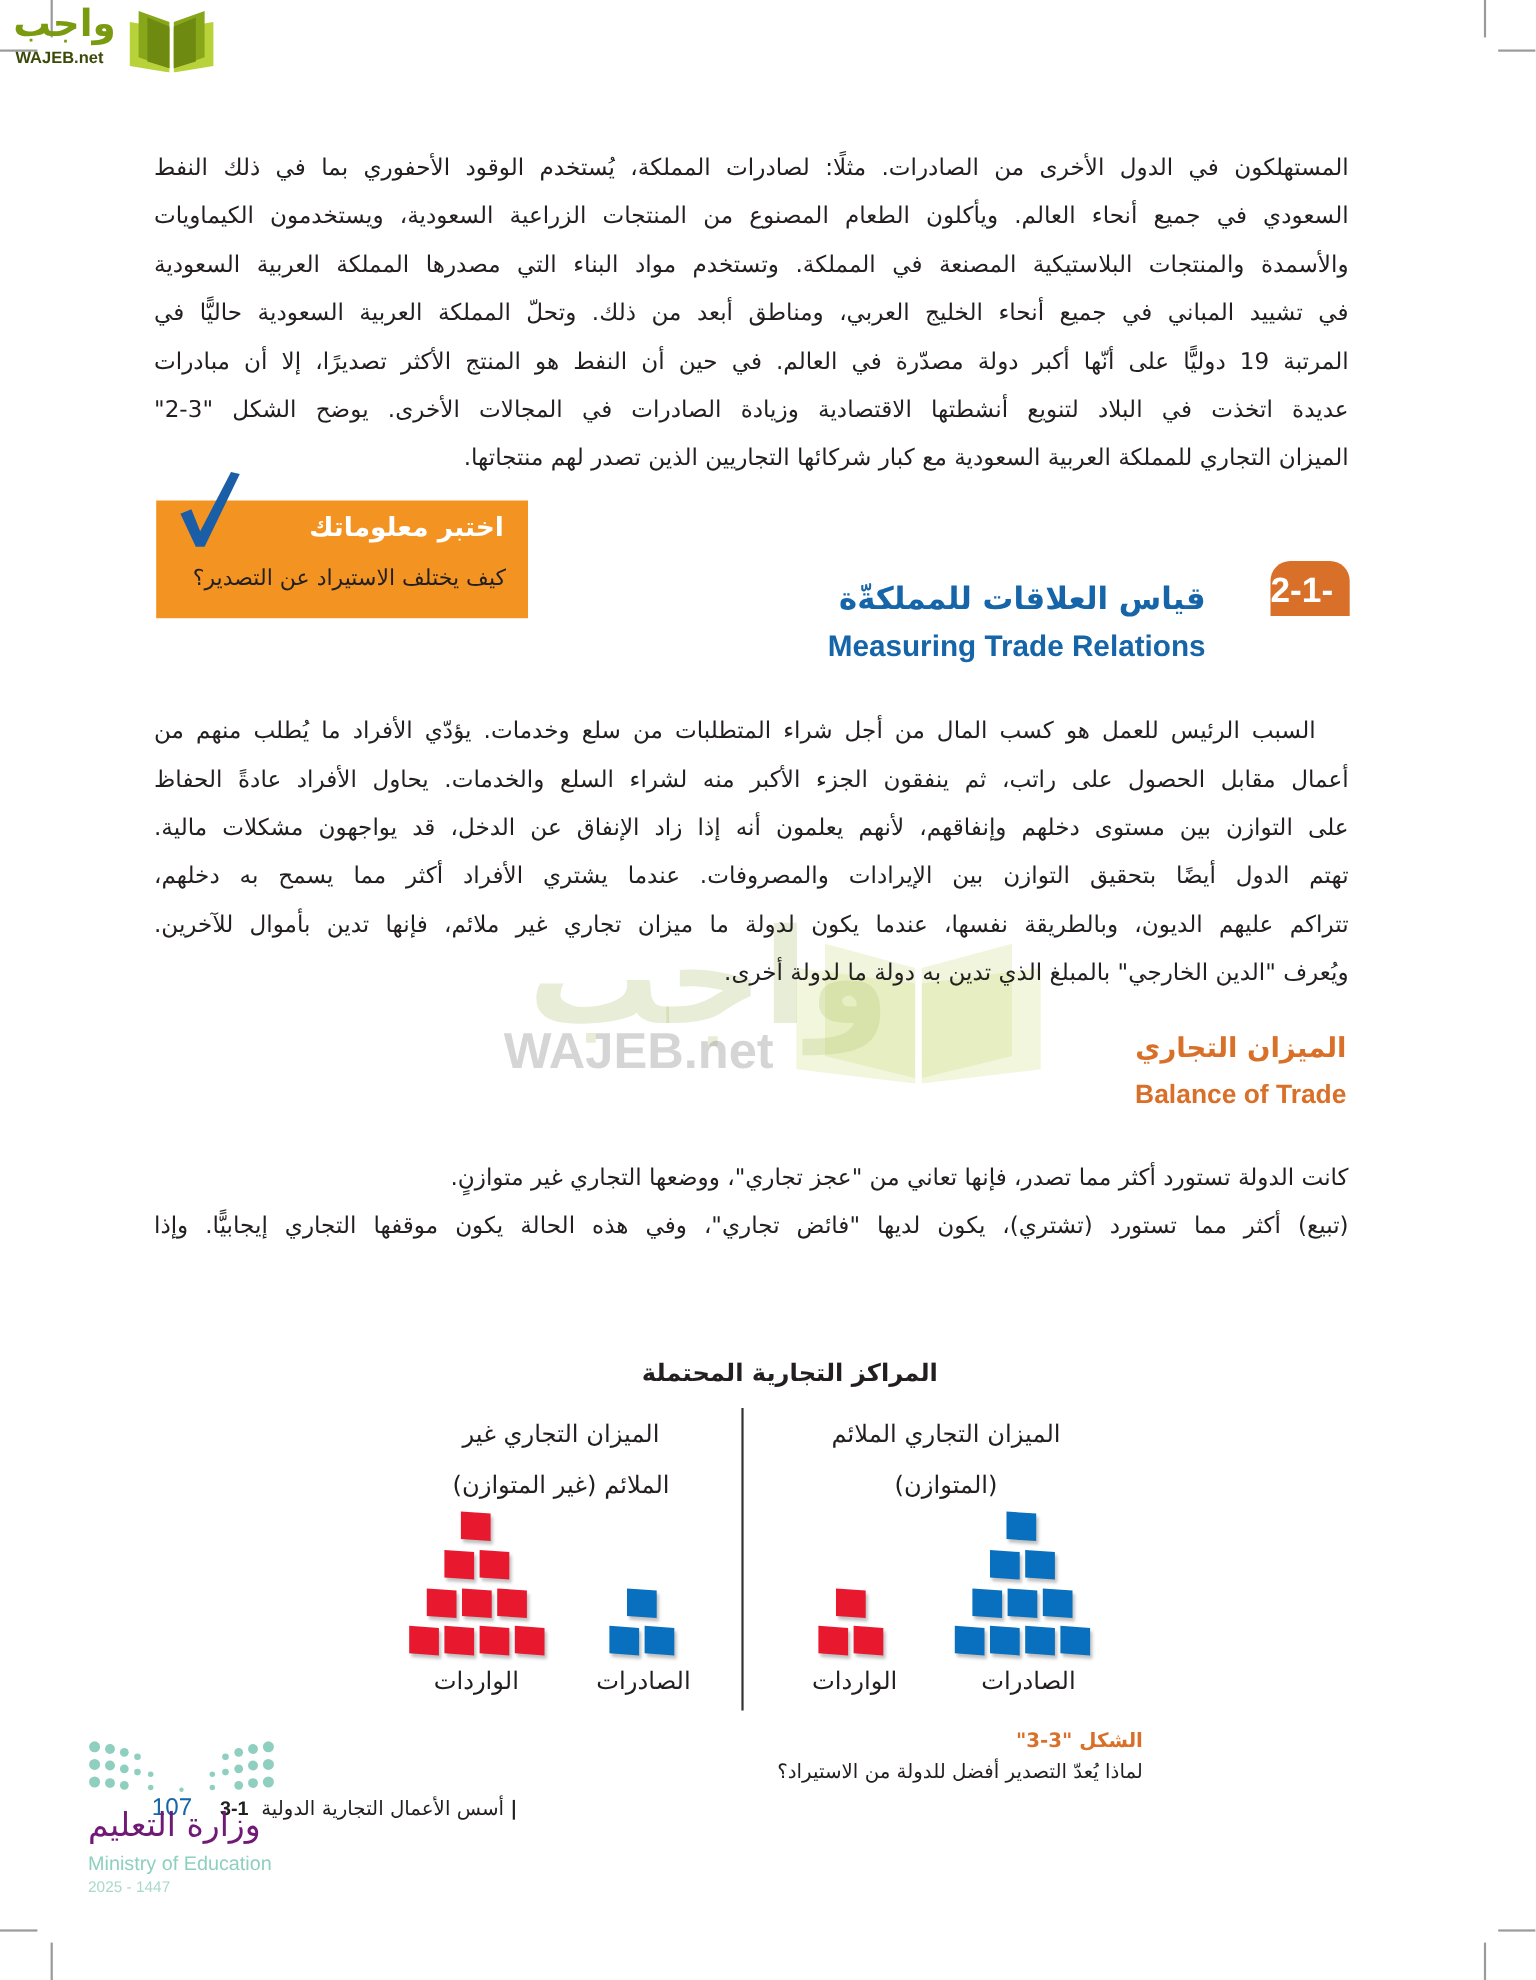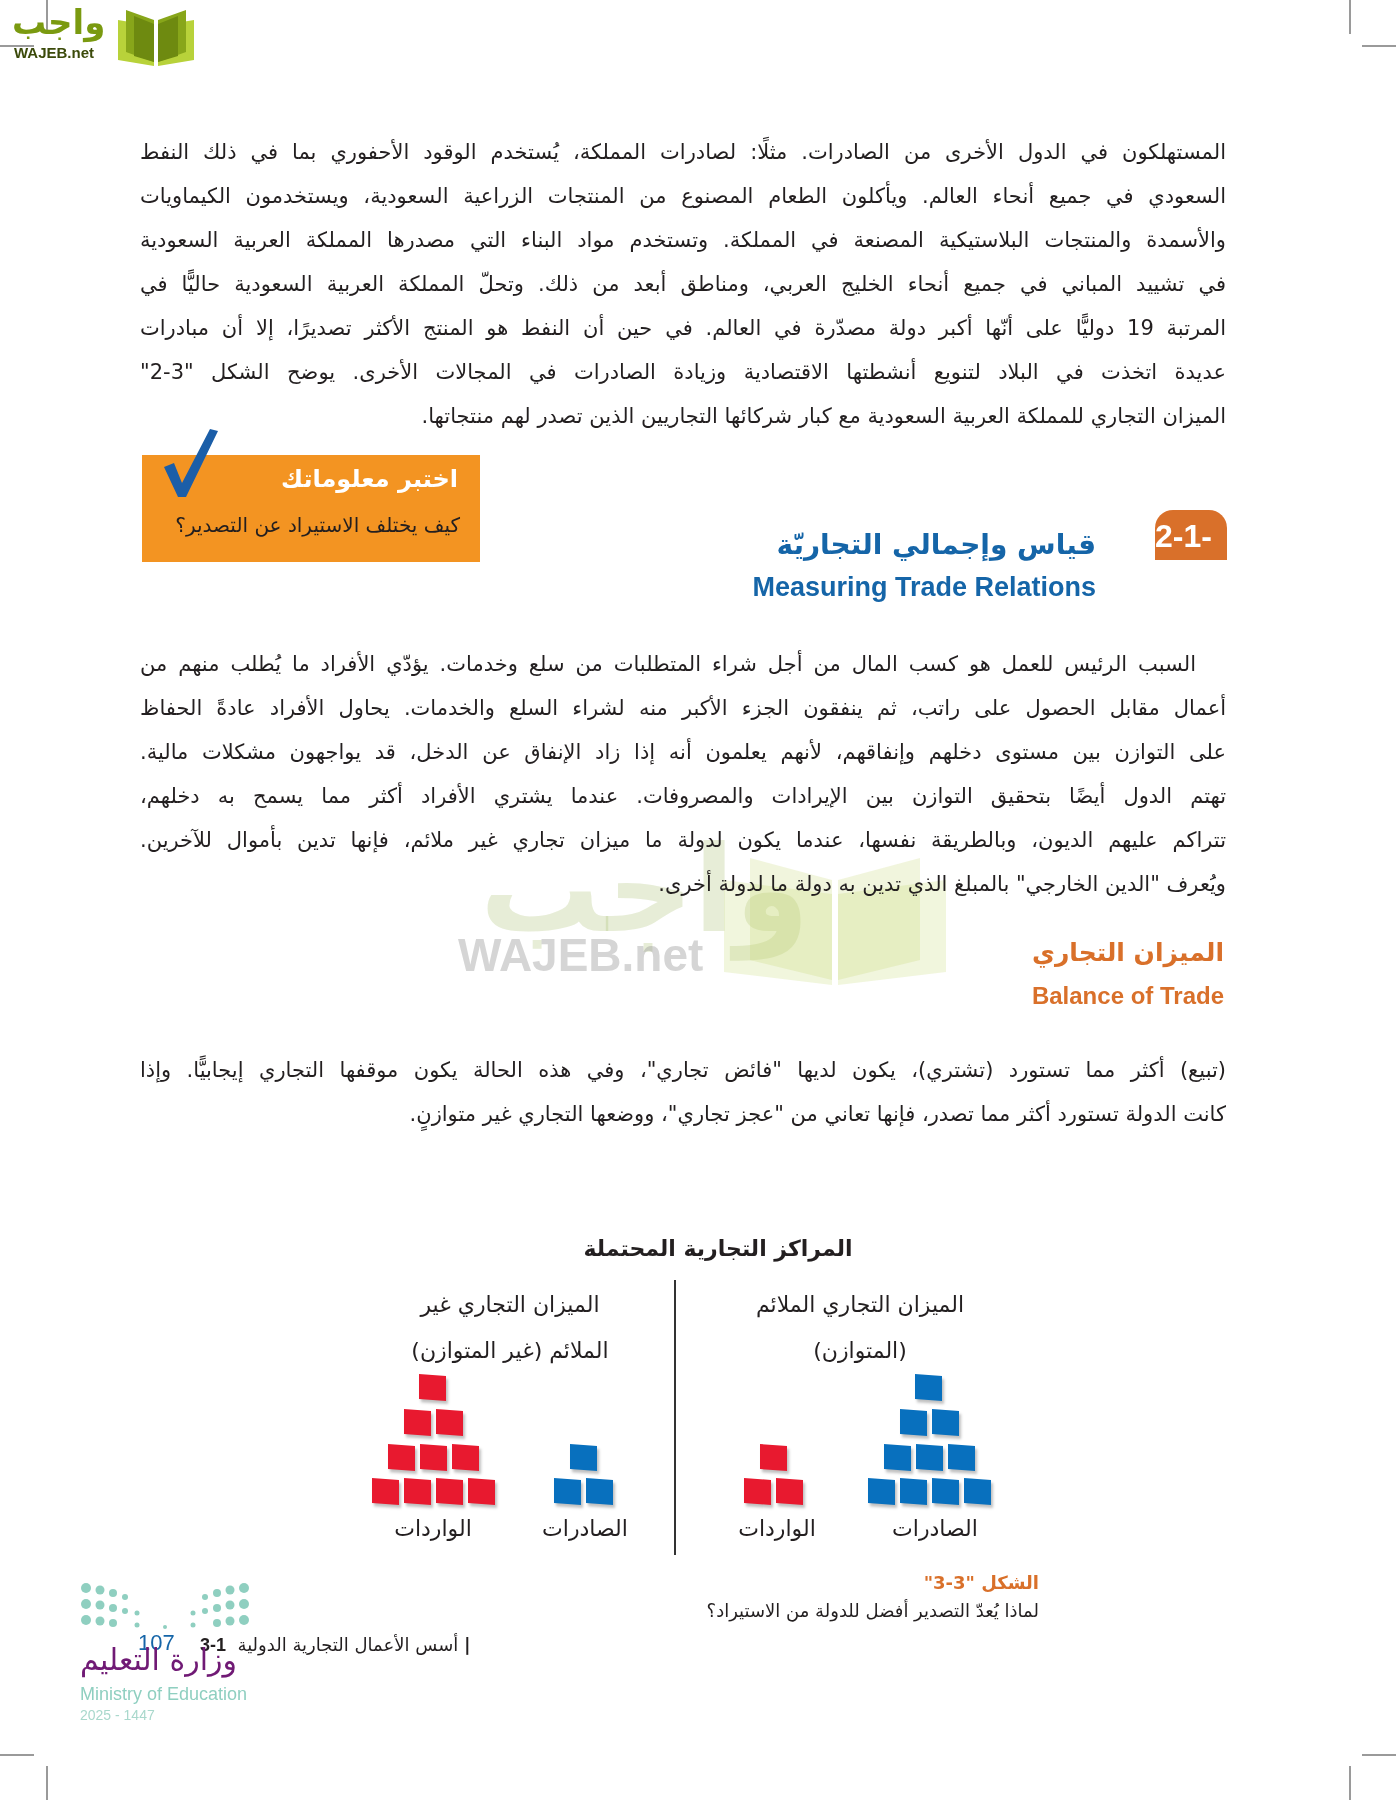--- a/index.html
+++ b/index.html
@@ -89,21 +89,21 @@
 
 <div class="abs quiz">
   <svg class="check" viewBox="0 0 60 72">
     <path d="M4 40 L14 36 L22 56 L50 2 L58 4 L26 70 L18 70 Z" fill="#1b5ea8"></path>
   </svg>
   <span class="quiz-title">اختبر معلوماتك</span>
   <span class="quiz-q">كيف يختلف الاستيراد عن التصدير؟</span>
 </div>
 
 <div class="abs badge">2-1-3</div>
-<div class="abs sec-title-ar">قياس وإجمالي التجاريّة</div>
+<div class="abs sec-title-ar">قياس العلاقات للمملكةّة</div>
 <div class="abs sec-title-en">Measuring Trade Relations</div>
 
 <div class="abs wm-ar">واجب</div>
 <svg class="abs wm-book" viewBox="0 0 230 135">
   <path d="M4 30 L112 44 L112 135 L4 122 Z" fill="rgba(200,220,120,0.25)"></path>
   <path d="M226 30 L118 44 L118 135 L226 122 Z" fill="rgba(200,220,120,0.25)"></path>
   <path d="M30 8 L112 30 L112 130 L30 110 Z" fill="rgba(190,210,100,0.22)"></path>
   <path d="M200 8 L118 30 L118 130 L200 110 Z" fill="rgba(190,210,100,0.22)"></path>
 </svg>
 <div class="abs wm-en">WAJEB.net</div>
@@ -114,22 +114,22 @@
   <span class="ln">على التوازن بين مستوى دخلهم وإنفاقهم، لأنهم يعلمون أنه إذا زاد الإنفاق عن الدخل، قد يواجهون مشكلات مالية.</span>
   <span class="ln">تهتم الدول أيضًا بتحقيق التوازن بين الإيرادات والمصروفات. عندما يشتري الأفراد أكثر مما يسمح به دخلهم،</span>
   <span class="ln">تتراكم عليهم الديون، وبالطريقة نفسها، عندما يكون لدولة ما ميزان تجاري غير ملائم، فإنها تدين بأموال للآخرين.</span>
   <span class="ln last">ويُعرف "الدين الخارجي" بالمبلغ الذي تدين به دولة ما لدولة أخرى.</span>
 </div>
 
 <div class="abs sub-ar">الميزان التجاري</div>
 <div class="abs sub-en">Balance of Trade</div>
 
 <div class="para" style="top:1048px;">
+  <span class="ln last">كانت الدولة تستورد أكثر مما تصدر، فإنها تعاني من "عجز تجاري"، ووضعها التجاري غير متوازنٍ.</span>
   <span class="ln">(تبيع) أكثر مما تستورد (تشتري)، يكون لديها "فائض تجاري"، وفي هذه الحالة يكون موقفها التجاري إيجابيًّا. وإذا</span>
-  <span class="ln last">كانت الدولة تستورد أكثر مما تصدر، فإنها تعاني من "عجز تجاري"، ووضعها التجاري غير متوازنٍ.</span>
 </div>
 
 <div class="abs dg-title">المراكز التجارية المحتملة</div>
 <div class="abs dg-divider"></div>
 
 <div class="abs dg-head" style="left:700px;width:320px;top:1282px;">
   <div>الميزان التجاري الملائم</div>
   <div>(المتوازن)</div>
 </div>
 <div class="abs dg-head" style="left:370px;width:280px;top:1282px;">

